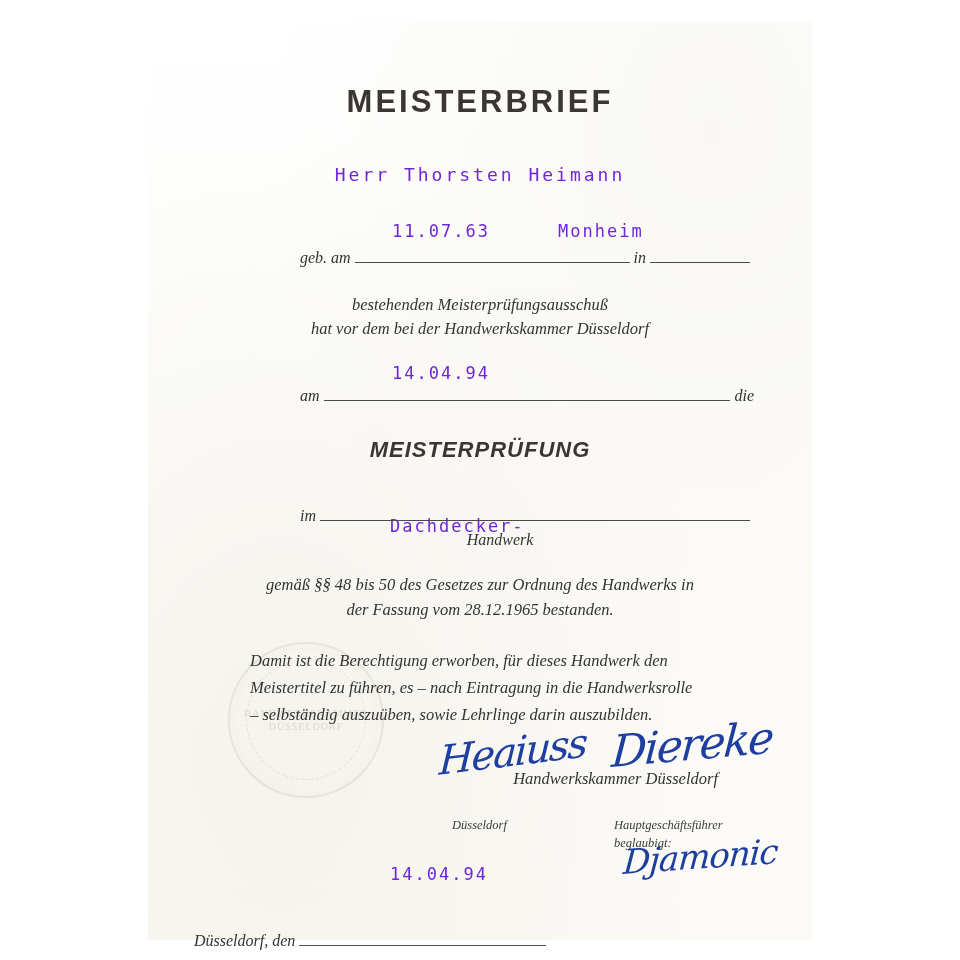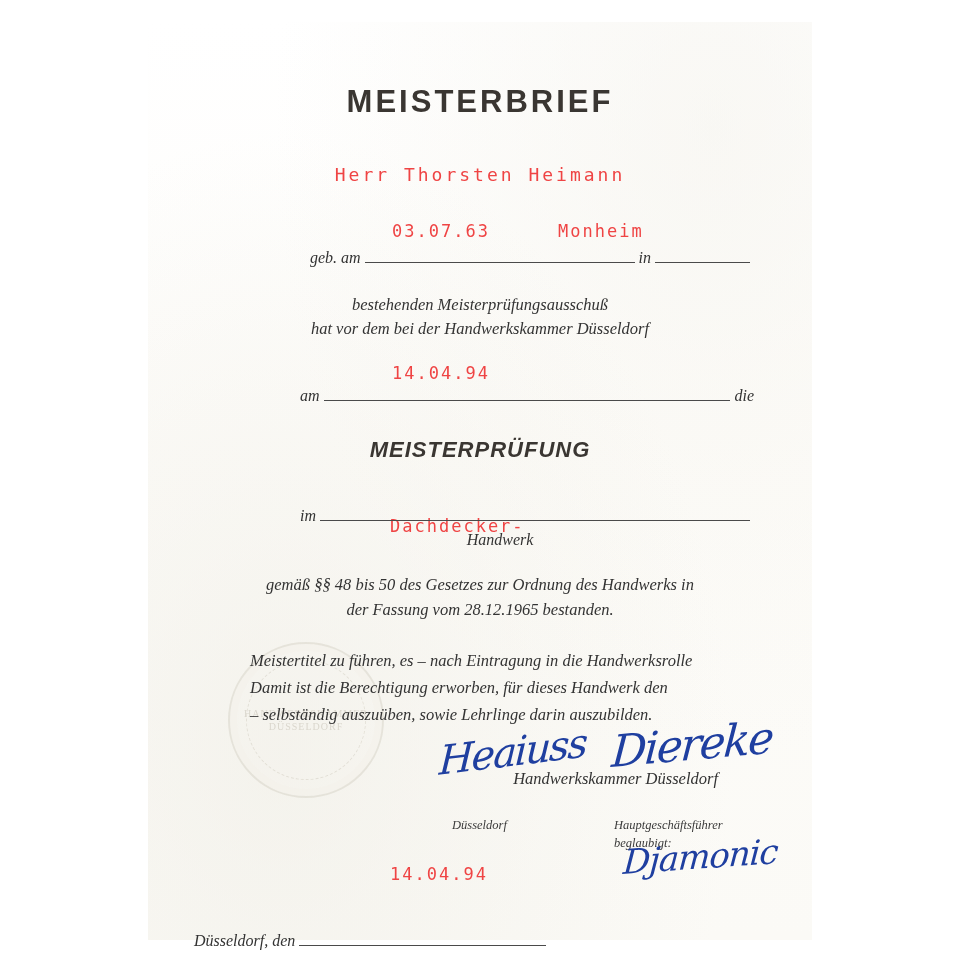--- a/index.html
+++ b/index.html
@@ -59,21 +59,21 @@
     font-weight: bold;
     font-size: 31px;
     letter-spacing: 3px;
     color: #3a3632;
     margin-top: 62px;
   }
 
   
   .typed {
     font-family: "DejaVu Sans Mono", monospace;
-    color: #ef4444;
+    color: #6d28d9;
     letter-spacing: 2px;
     font-size: 17px;
   }
 
   .name-line {
     text-align: center;
     margin-top: 44px;
   }
   .name-line .typed { font-size: 18px; letter-spacing: 3px; }
 
@@ -101,21 +101,21 @@
   }
 
   .typed-over {
     position: absolute;
     white-space: nowrap;
   }
 
   .birth-block { position: relative; margin-top: 36px; height: 46px; }
   .birth-typed-date { left: 198px; top: 0; }
   .birth-typed-place { left: 364px; top: 0; }
-  .birth-row { position: absolute; left: 116px; right: 12px; bottom: 0; display: flex; align-items: flex-end; }
+  .birth-row { position: absolute; left: 106px; right: 12px; bottom: 0; display: flex; align-items: flex-end; }
   .birth-row .seg1 { width: 175px; }
   .birth-row .seg2 { flex: 1; }
 
   
   .center-para {
     text-align: center;
     margin-top: 26px;
     line-height: 1.45;
   }
 
@@ -284,21 +284,21 @@
 
     <div class="content">
 
       <div class="title">MEISTERBRIEF</div>
 
       <div class="name-line">
         <span class="typed">Herr Thorsten Heimann</span>
       </div>
 
       <div class="birth-block">
-        <span class="typed typed-over birth-typed-date">03.07.63</span>
+        <span class="typed typed-over birth-typed-date">11.07.63</span>
         <span class="typed typed-over birth-typed-place">Monheim</span>
         <div class="birth-row">
           <span class="label">geb. am</span>
           <span class="rule seg1"></span>
           <span class="label">in</span>
           <span class="rule seg2"></span>
         </div>
       </div>
 
       <div class="center-para printed">
@@ -325,22 +325,22 @@
         </div>
       </div>
       <div class="handwerk-caption">Handwerk</div>
 
       <div class="law-para printed">
         <div>gemäß §§ 48 bis 50 des Gesetzes zur Ordnung des Handwerks in</div>
         <div>der Fassung vom 28.12.1965 bestanden.</div>
       </div>
 
       <div class="rights-para printed">
+        <div>Damit ist die Berechtigung erworben, für dieses Handwerk den</div>
         <div>Meistertitel zu führen, es – nach Eintragung in die Handwerksrolle</div>
-        <div>Damit ist die Berechtigung erworben, für dieses Handwerk den</div>
         <div>– selbständig auszuüben, sowie Lehrlinge darin auszubilden.</div>
       </div>
 
       <div class="issuer">Handwerkskammer Düsseldorf</div>
 
     </div>
 
     <div class="signatures">
       <div class="sig sig-pres">Heaiuss</div>
       <div class="sig sig-hgf">Diereke</div>

